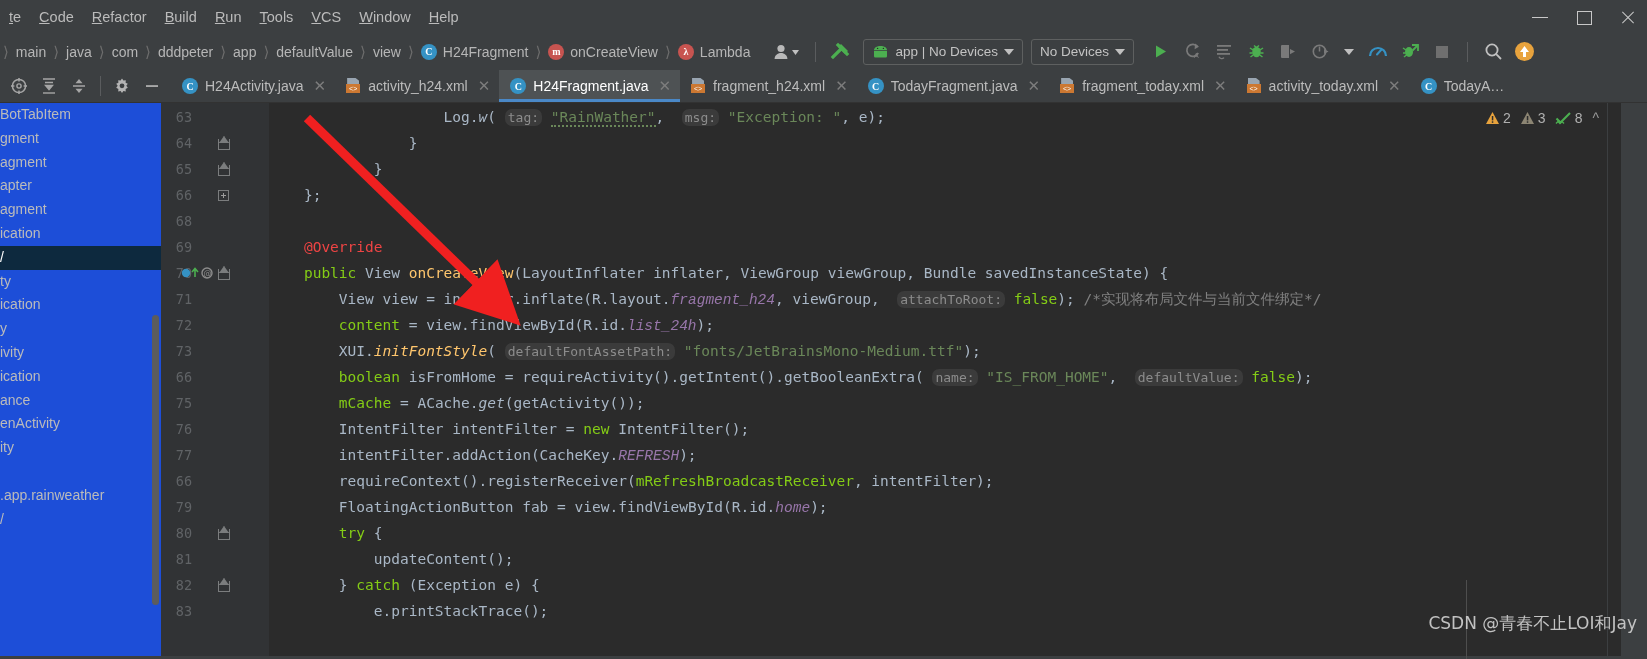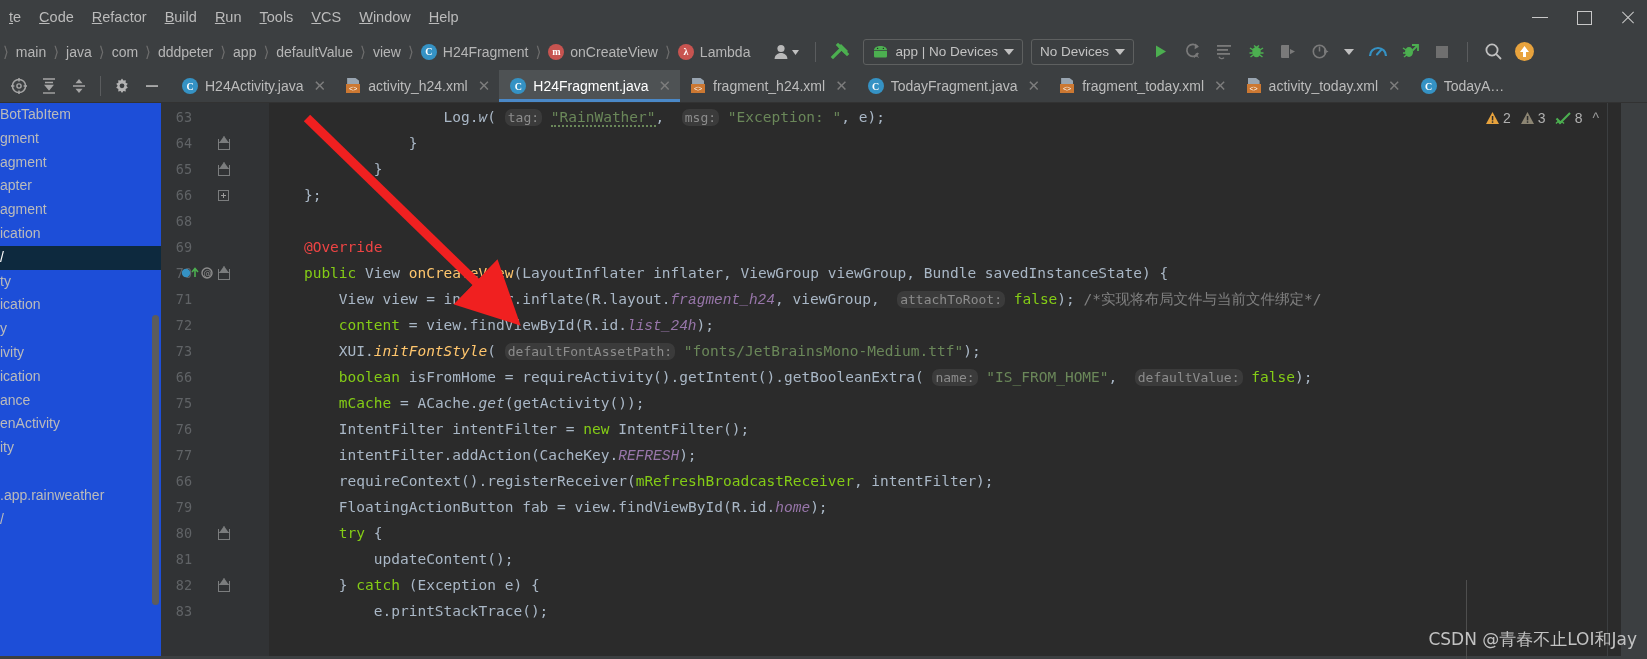--- a/index.html
+++ b/index.html
@@ -188,21 +188,21 @@
     display:flex; align-items:center; gap:4px; padding:0 8px;
     background:#2b2b2b; font-size:14px; color:#b0b0b0; z-index:5;
   }
   .insp-item { display:flex; align-items:center; gap:3px; }
 
   
   .arrow-svg { position:absolute; left:0; top:0; pointer-events:none; z-index:40; }
 
   
   .watermark {
-    position:absolute; right:10px; bottom:8px; font-size:17px; color:#cfcfcf;
+    position:absolute; right:10px; bottom:24px; font-size:17px; color:#cfcfcf;
     z-index:50; font-family:"DejaVu Sans", sans-serif; opacity:.92;
   }
   .divider-v { position:absolute; top:0; bottom:0; width:1px; background:#4e4e4e; }
 </style>
 </head>
 <body>
 
 <div class="app">
 
   <div class="titlebar">

